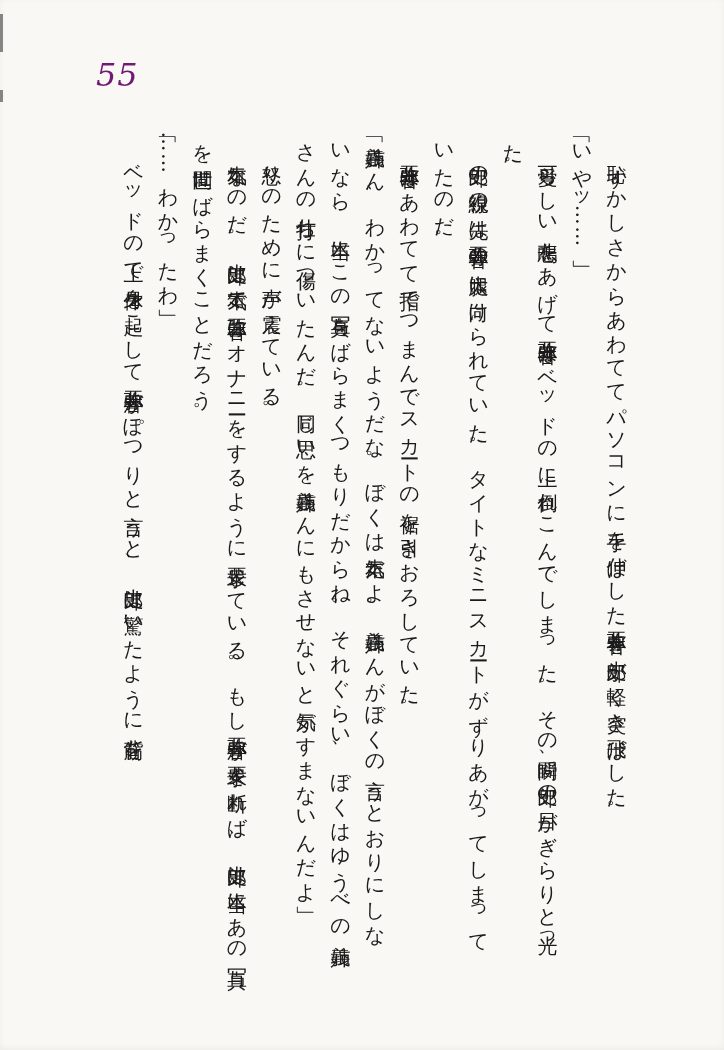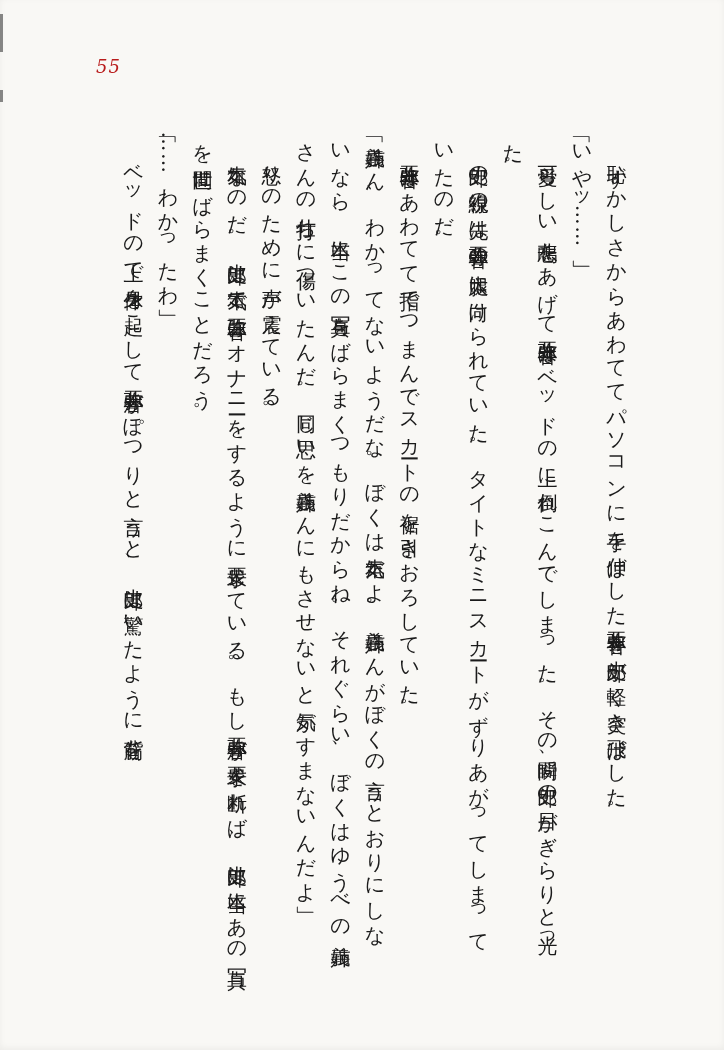--- a/index.html
+++ b/index.html
@@ -27,24 +27,24 @@
     width: 3px;
     background: #2a2a2a;
     opacity: 0.55;
   }
   .scan-artifact.a1 { top: 14px;  height: 38px; }
   .scan-artifact.a2 { top: 90px;  height: 12px; }
   .page-number {
     position: absolute;
     top: 56px;
     left: 96px;
-    font-size: 18px;
+    font-size: 32px;
     font-style: italic;
     letter-spacing: 1px;
-    color: #b91c1c;
+    color: #701a75;
   }
   
   .text-block {
     position: absolute;
     top: 130px;
     right: 90px;
     height: 826px;
     writing-mode: vertical-rl;
     text-orientation: mixed;
     color: #1b1b1b;

